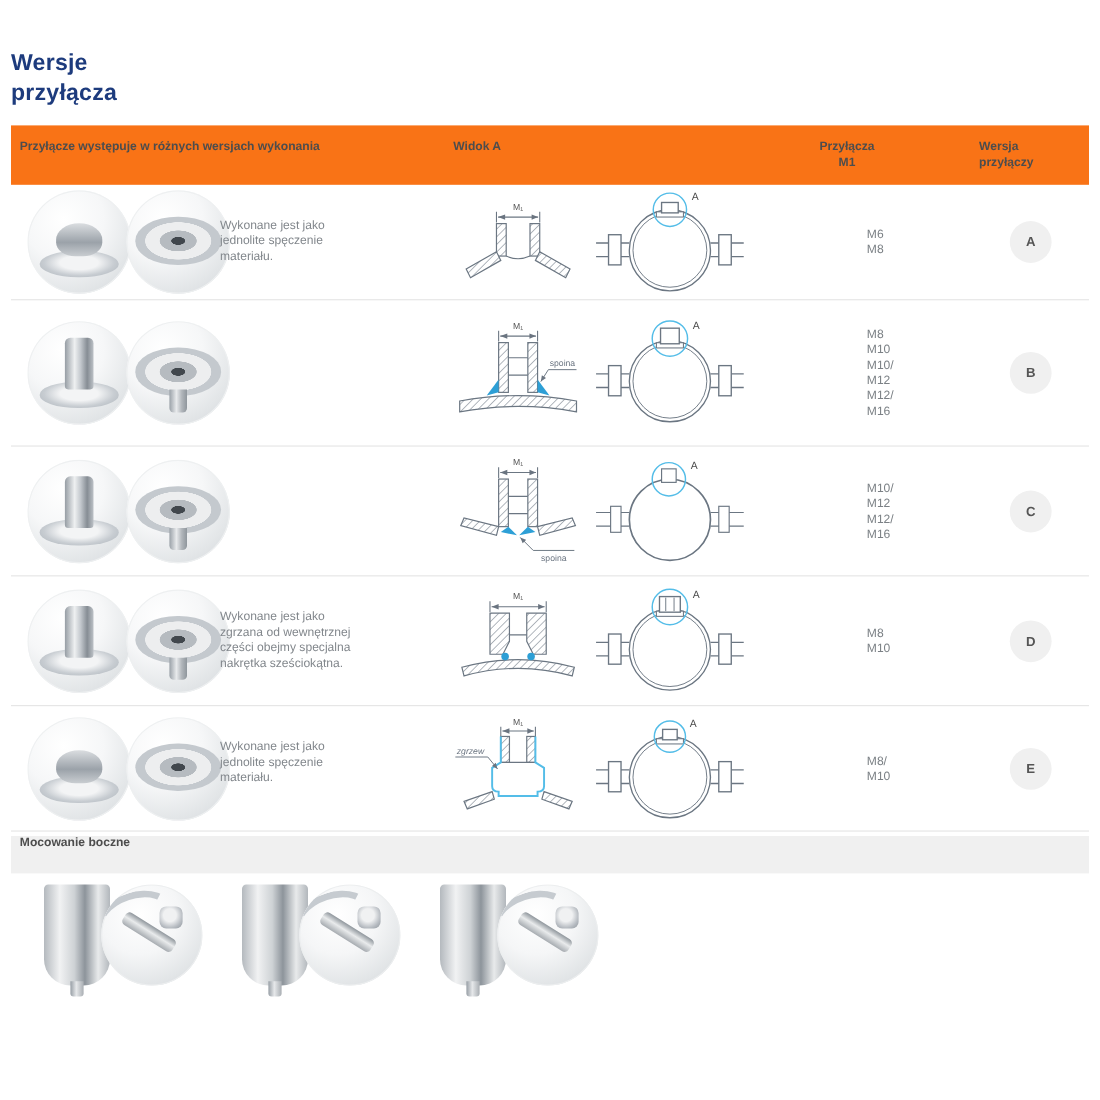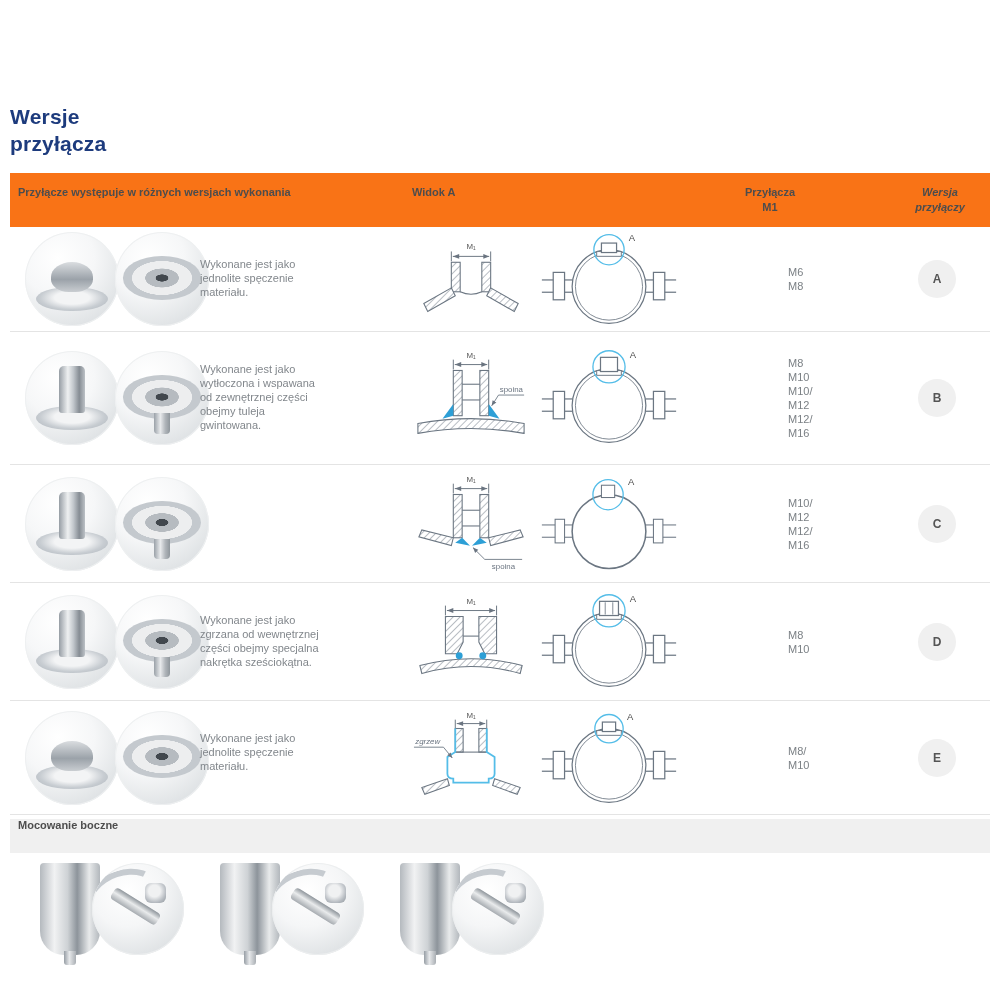--- a/index.html
+++ b/index.html
@@ -1,31 +1,31 @@
 <!DOCTYPE html>
 <html><head>
 <meta charset="utf-8">
 <style>
   html,body{margin:0;padding:0;background:#ffffff;}
   .page{position:relative;width:1000px;height:1000px;background:#ffffff;
         font-family:"Liberation Sans","DejaVu Sans",sans-serif;color:#4d4d4d;overflow:hidden;}
   .content{position:absolute;left:10px;top:0;width:980px;}
 
   
-  .page-title{padding-top:103px;margin:0 0 16px 0;font-size:21px;line-height:27px;
+  .page-title{padding-top:44px;margin:0 0 16px 0;font-size:21px;line-height:27px;
               font-weight:bold;color:#1d3b7d;letter-spacing:.2px;}
   .page-title span{display:block;}
 
   
   .thead{position:relative;height:54px;background:#f97316;}
   .th{position:absolute;top:12px;font-size:11px;font-weight:600;color:#4d4d4d;line-height:15px;}
   .th-desc{left:8px;}
   .th-view{left:402px;}
   .th-thread{left:710px;width:100px;text-align:center;}
-  .th-version{left:880px;width:100px;text-align:center;font-style:italic;}
+  .th-version{left:880px;width:100px;text-align:left;}
 
   
   .row{position:relative;border-bottom:1px solid #e4e4e4;}
   .r-a{height:104px;} .r-b{height:132px;} .r-c{height:117px;} .r-d{height:117px;} .r-e{height:113px;}
 
   .photos{position:absolute;left:15px;top:50%;transform:translateY(-50%);display:flex;}
   .photo-circle{position:relative;width:94px;height:94px;border-radius:50%;overflow:hidden;
       background:radial-gradient(circle at 35% 28%, #ffffff 0%, #f6f7f8 40%, #e3e6e8 72%, #d2d6da 100%);
       box-shadow:inset 0 0 0 1px #eef0f1;}
   .photo-circle + .photo-circle{margin-left:-4px;}
@@ -177,21 +177,20 @@
     <div class="photos">
       <div class="photo-circle">
         <span class="pp-base"></span>
         <span class="pp-cyl"></span>
       </div>
       <div class="photo-circle">
         <span class="pp-plate"></span>
         <span class="pp-stub"></span>
       </div>
     </div>
-    <div class="desc">Wykonane jest jako wytłoczona i wspawana od zewnętrznej części obejmy tuleja gwintowana.</div>
     <div class="cross">
       <svg width="118" height="100" viewBox="0 0 120 100">
         <g stroke="#6b7682" stroke-width="1" fill="none">
           <line x1="42" y1="11" x2="42" y2="21"></line>
           <line x1="78" y1="11" x2="78" y2="21"></line>
           <line x1="43.5" y1="16" x2="76.5" y2="16" marker-start="url(#arrS)" marker-end="url(#arrE)"></line>
         </g>
         <text class="dim" x="60" y="9" text-anchor="middle">M₁</text>
         <g stroke="#6b7682" stroke-width="1.1">
           <rect x="42" y="22" width="9" height="46" fill="url(#hatch)"></rect>

